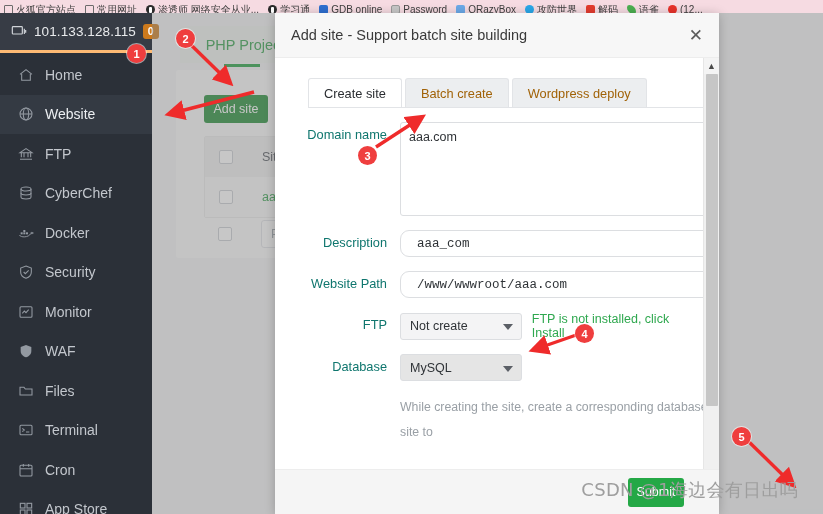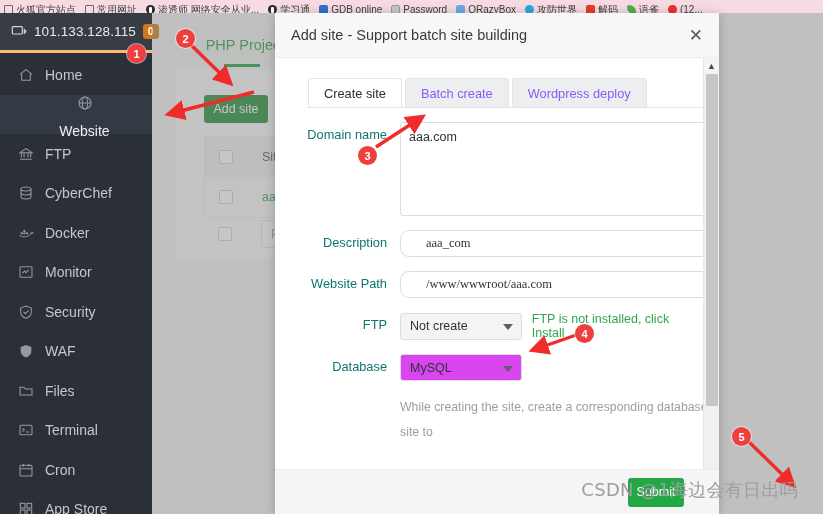--- a/index.html
+++ b/index.html
@@ -47,21 +47,21 @@
   .sb-head .ipname { font-size: 13.5px; color: #e8eaec; letter-spacing: .1px; }
   .sb-badge {
     background: #cd7a1c; color: #fff; font-size: 10.5px; border-radius: 3px;
     padding: 1px 5px 2px; line-height: 12px; font-weight: 600;
   }
   .sb-list { padding-top: 2px; }
   .sb-item {
     height: 39.5px; display: flex; align-items: center; gap: 11px;
     padding: 0 0 0 17px; font-size: 14px; color: #c3c7cd; cursor: pointer;
   }
-  .sb-item.active { background: #343a43; color: #eceff2; flex-direction: column; }
+  .sb-item.active { background: #343a43; color: #eceff2; }
   .sb-ico { width: 17px; height: 17px; flex: none; color: #9399a1; display:flex; align-items:center; justify-content:center;}
   .sb-ico svg { width: 16px; height: 16px; display:block; }
 
   
   .bgpage {
     position: absolute; left: 152px; top: 13px; width: 671px; height: 501px;
     background: #f2f3f5;
   }
   .php-tab {
     position: absolute; left: 28px; top: 13px; width: 130px; height: 37px;
@@ -114,21 +114,21 @@
     display:flex; align-items:center; justify-content: space-between;
     padding: 0 14px 0 16px; flex: none;
   }
   .modal-title { font-size: 14.5px; color: #3a3a3a; }
   .modal-close { font-size: 17px; color: #5c5c5c; line-height: 1; cursor:pointer; padding: 2px 2px; }
 
   .modal-body { position: relative; flex: 1; overflow: hidden; background:#fff; }
 
   .tabs { display:flex; padding: 20px 0 0 33px; gap: 0; }
   .tab {
-    height: 29px; padding: 0 15px; font-size: 12.8px; color: #8b5cf6;
+    height: 29px; padding: 0 15px; font-size: 12.8px; color: #a16207;
     display:flex; align-items:center; justify-content:center;
     border: 1px solid #e2e4e7; border-bottom: none;
     background: #eceef0; border-radius: 3px 3px 0 0; margin-right: 3px;
     cursor: pointer;
   }
   .tab.active { background: #fff; color: #2a2d31; }
   .tabs-rule { margin-left: 33px; margin-right: 14px; border-top: 1px solid #e2e4e7; }
 
   .form { padding: 14px 14px 0 0; }
   .frow { display:flex; align-items: flex-start; margin-bottom: 14px; }
@@ -136,35 +136,35 @@
             color: #0f766e; line-height: 26px; flex: none; }
   .fctl { flex: 1; display:flex; align-items:center; gap: 10px; }
 
   textarea.domain {
     width: 376px; height: 94px; border: 1px solid #dcdee1; border-radius: 3px;
     padding: 6px 8px; font-size: 12.5px; color: #2f3337; resize: none;
     font-family: "Liberation Sans", sans-serif; outline: none; line-height: 16px;
   }
   input.txt {
     height: 27px; border: 1px solid #dcdee1; border-radius: 9px;
-    padding: 0 25px; font-size: 12.5px; color: #2f3337;
-    font-family: Liberation Serif, serif; outline:none; background:#fff;
+    padding: 0 16px; font-size: 12.5px; color: #2f3337;
+    font-family: Liberation Mono, monospace; outline:none; background:#fff;
   }
   .w-desc { width: 348px; }
   .w-path { width: 348px; }
   .w-dbname { width: 150px; }
   .w-pass { width: 153px; }
 
   .selbox {
     position: relative; width: 122px; height: 27px;
     border: 1px solid #dcdee1; border-radius: 3px; background: #f4f4f5;
     font-size: 12.5px; color: #2f3337; display:flex; align-items:center;
     padding-left: 9px; cursor: pointer;
   }
-  .selbox.white { background: #d946ef; }
+  .selbox.white { background: #e5e5e5; }
   .caret {
     position:absolute; right: 8px; top: 50%; margin-top: -2px;
     width:0;height:0;border-left:5px solid transparent;border-right:5px solid transparent;
     border-top: 6px solid #5b5f66;
   }
   .hint-green { color: #2fa84f; font-size: 12.5px; }
   .folder-ico { color:#3d4248; font-size: 14px; line-height:1; }
   .pass-label { font-size: 12.5px; color: #3c4044; margin-left: 16px; margin-right: 8px;}
   .note {
     margin-left: 125px; padding-left: 0; width: 360px;
@@ -353,34 +353,34 @@
               <rect x="12" y="11" width="3" height="3"></rect>
               <rect x="8" y="7.5" width="3" height="3"></rect>
               <path d="M2 15c2 4 14 4 17-2 2 .4 3.4-.3 4-1-1-1.2-3-1-4-.4" stroke="currentColor" stroke-width="1.4" fill="none"></path>
             </svg>
           </span>
         <span>Docker</span>
       </div>
       <div class="sb-item">
         <span class="sb-ico">
             <svg viewBox="0 0 24 24" fill="none" stroke="currentColor" stroke-width="1.6">
+              <path d="M12 3l8 3v6c0 5-3.6 8-8 9.5C7.6 20 4 17 4 12V6l8-3z"></path>
+              <path d="M8.5 12l2.5 2.5L16 9.5"></path>
+            </svg>
+          </span>
+        <span>Security</span>
+      </div>
+      <div class="sb-item">
+        <span class="sb-ico">
+            <svg viewBox="0 0 24 24" fill="none" stroke="currentColor" stroke-width="1.6">
               <rect x="3" y="4" width="18" height="16" rx="1.5"></rect>
               <path d="M6.5 14l3-3.5 2.5 2.5L16 8.5"></path>
             </svg>
           </span>
         <span>Monitor</span>
-      </div>
-      <div class="sb-item">
-        <span class="sb-ico">
-            <svg viewBox="0 0 24 24" fill="none" stroke="currentColor" stroke-width="1.6">
-              <path d="M12 3l8 3v6c0 5-3.6 8-8 9.5C7.6 20 4 17 4 12V6l8-3z"></path>
-              <path d="M8.5 12l2.5 2.5L16 9.5"></path>
-            </svg>
-          </span>
-        <span>Security</span>
       </div>
       <div class="sb-item">
         <span class="sb-ico">
             <svg viewBox="0 0 24 24" fill="currentColor">
               <path d="M12 3l8 3v6c0 5-3.6 8-8 9.5C7.6 20 4 17 4 12V6l8-3z"></path>
             </svg>
           </span>
         <span>WAF</span>
       </div>
       <div class="sb-item">

